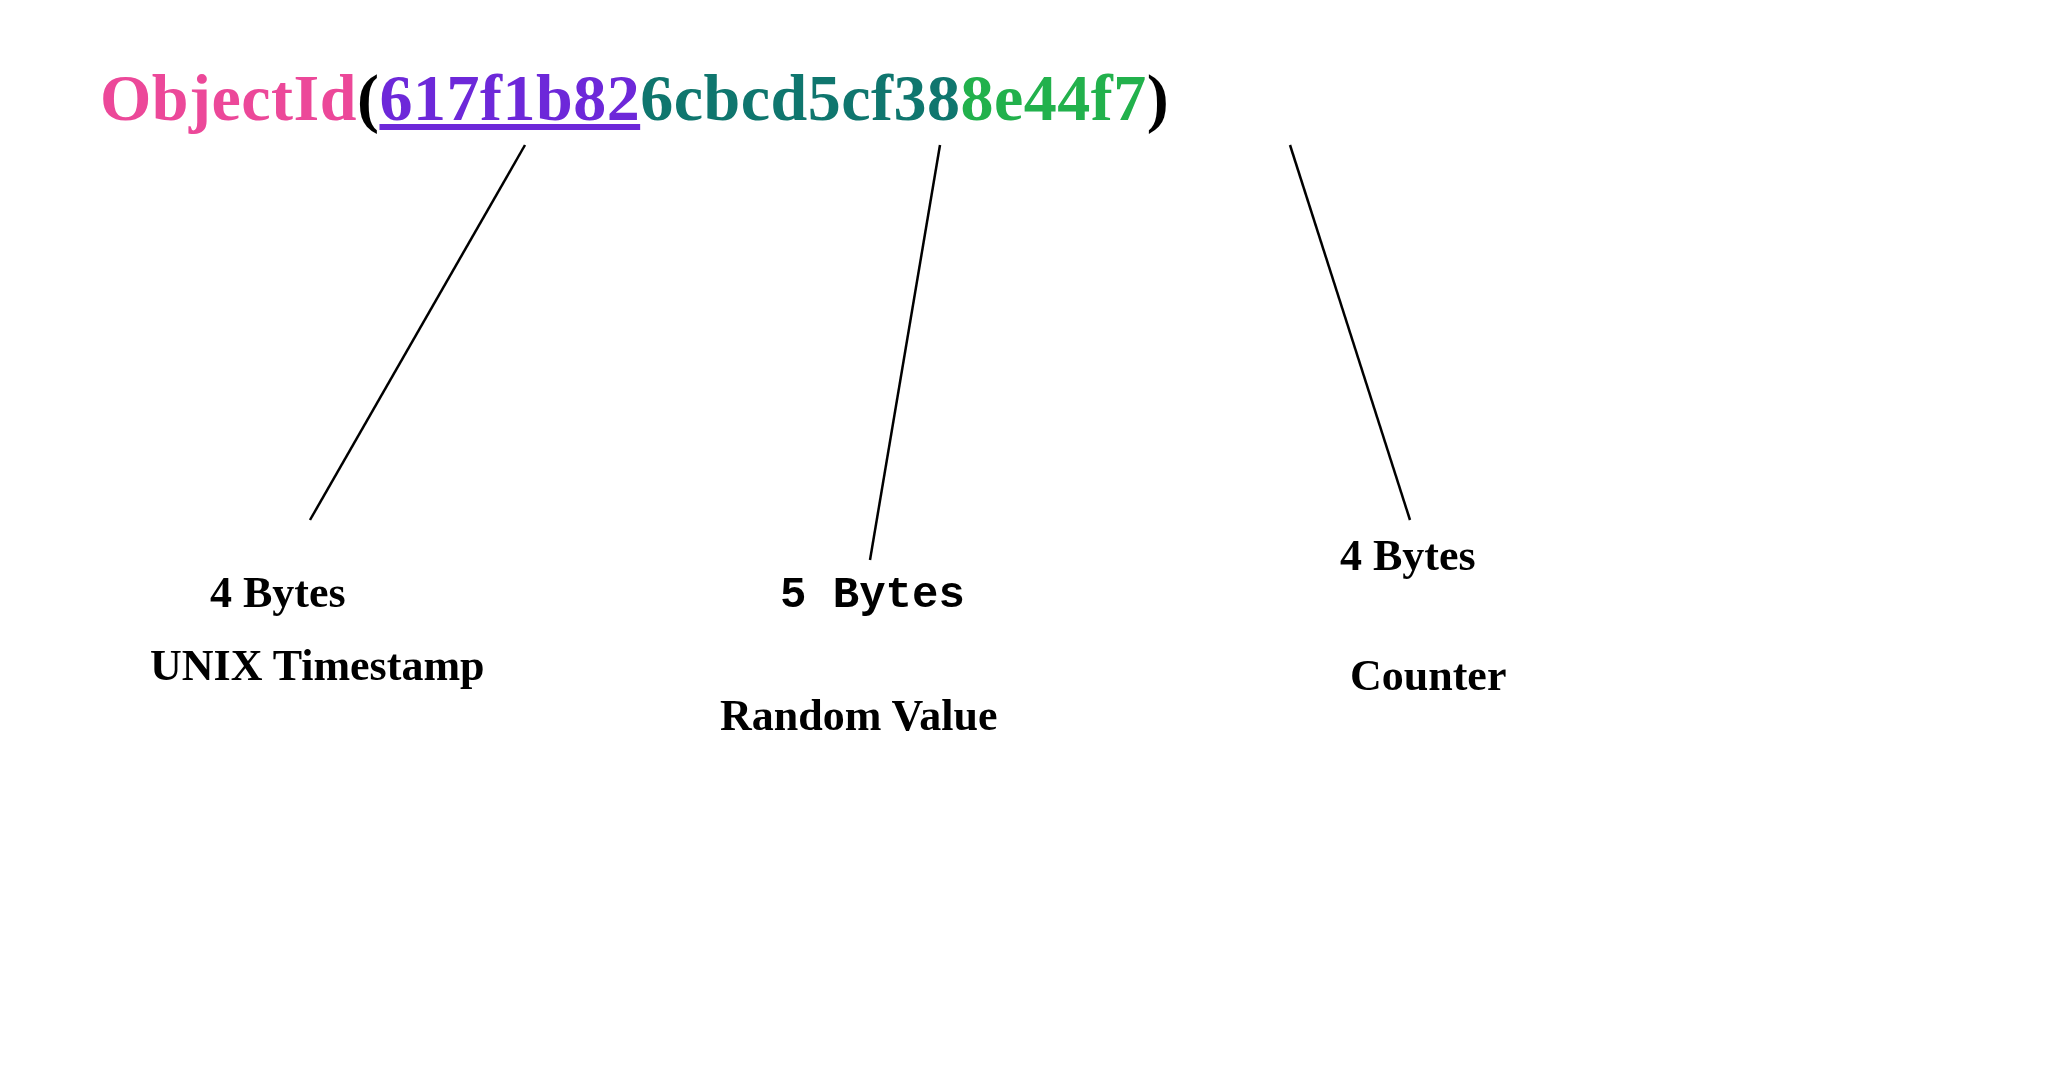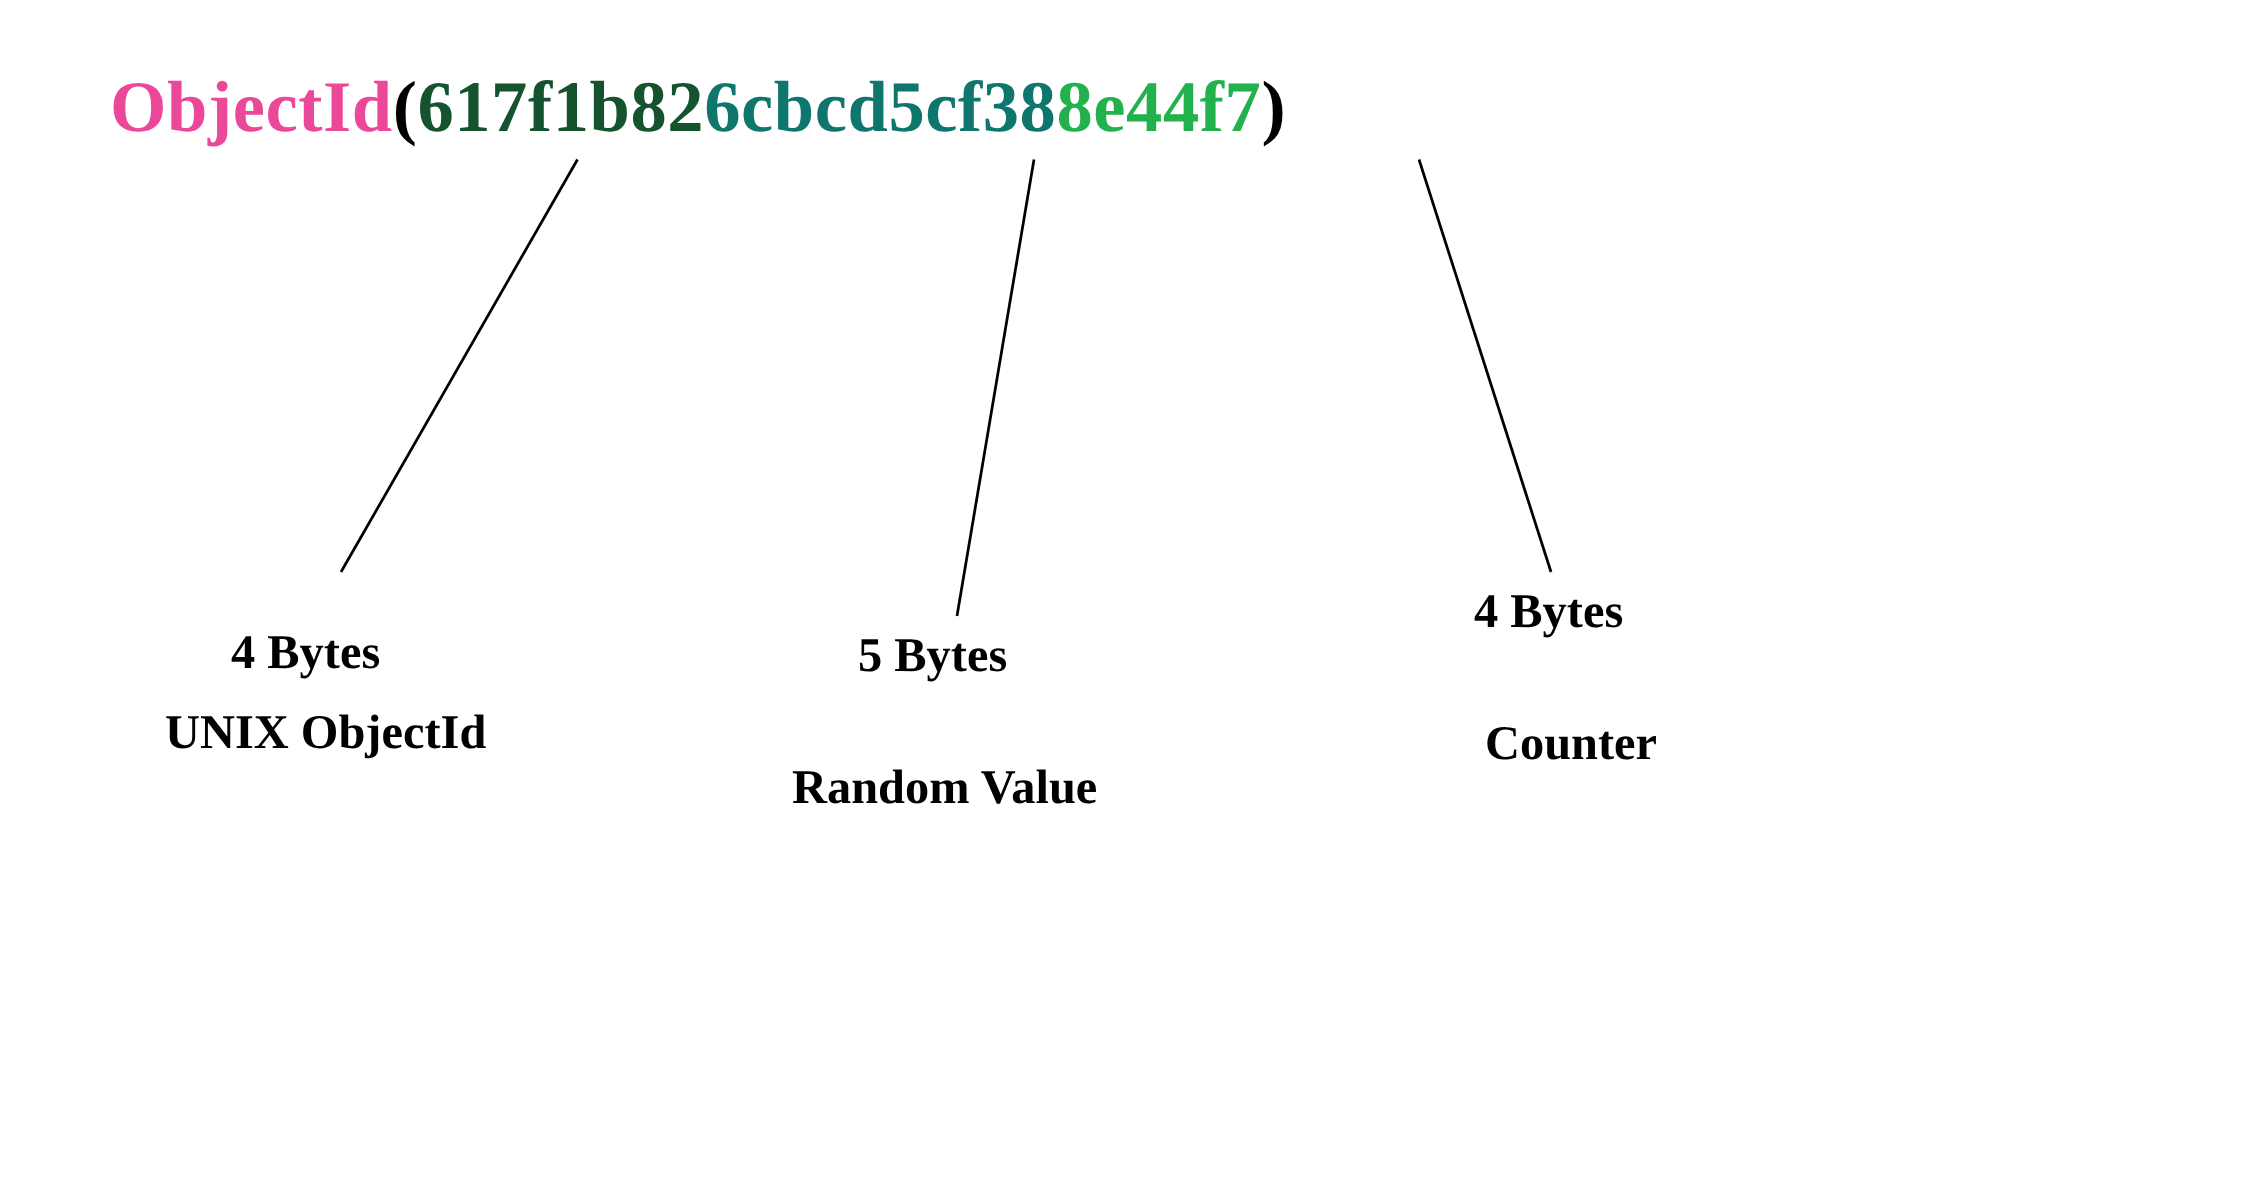--- a/index.html
+++ b/index.html
@@ -26,32 +26,32 @@
       position: absolute;
       top: 60px;
       left: 100px;
       font-size: 66px;
       font-weight: bold;
       white-space: nowrap;
       letter-spacing: 0.5px;
     }
     .seg-prefix { color: #ec4899; }
     .seg-paren { color: #000000; }
-    .seg-timestamp { color: #14532d; }
+    .seg-timestamp { color: #6d28d9; text-decoration: underline; }
     .seg-random { color: #0f766e; }
     .seg-counter { color: #22b14c; text-align: center; }
     .label {
       position: absolute;
       font-size: 44px;
       font-weight: bold;
       color: #000000;
     }
     .label-bytes-1 { top: 530px; left: 210px; margin-top: 37px; }
     .label-desc-1 { top: 640px; left: 150px; }
-    .label-bytes-2 { top: 570px; left: 780px; }
+    .label-bytes-2 { top: 570px; left: 780px; font-family: Liberation Mono, monospace; }
     .label-desc-2 { top: 690px; left: 720px; }
     .label-bytes-3 { top: 530px; left: 1340px; }
     .label-desc-3 { top: 650px; left: 1350px; }
     svg.connectors {
       position: absolute;
       top: 0;
       left: 0;
       width: 2048px;
       height: 1075px;
       pointer-events: none;
@@ -70,21 +70,21 @@
     <span class="seg-prefix">ObjectId</span><span class="seg-paren">(</span><span class="seg-timestamp">617f1b82</span><span class="seg-random">6cbcd5cf38</span><span class="seg-counter">8e44f7</span><span class="seg-paren">)</span>
   </div>
 
   <svg class="connectors">
     <line x1="525" y1="145" x2="310" y2="520"></line>
     <line x1="940" y1="145" x2="870" y2="560"></line>
     <line x1="1290" y1="145" x2="1410" y2="520"></line>
   </svg>
 
   <div class="label label-bytes-1">4 Bytes</div>
-  <div class="label label-desc-1">UNIX ObjectId</div>
+  <div class="label label-desc-1">UNIX Timestamp</div>
 
   <div class="label label-bytes-2">5 Bytes</div>
   <div class="label label-desc-2">Random Value</div>
 
   <div class="label label-bytes-3">4 Bytes</div>
   <div class="label label-desc-3">Counter</div>
 
 </div>
 
 </body></html>

